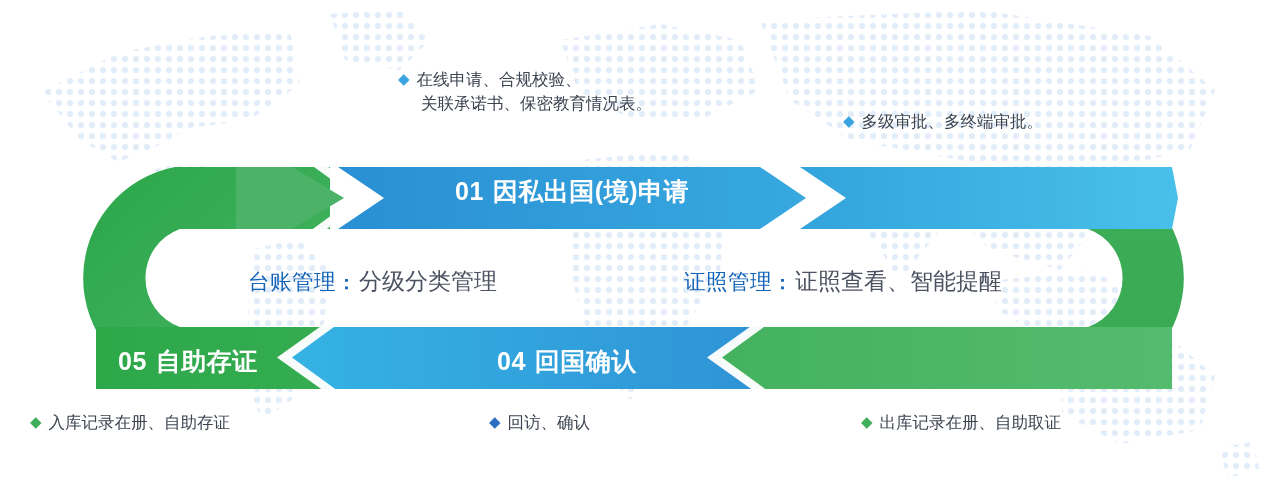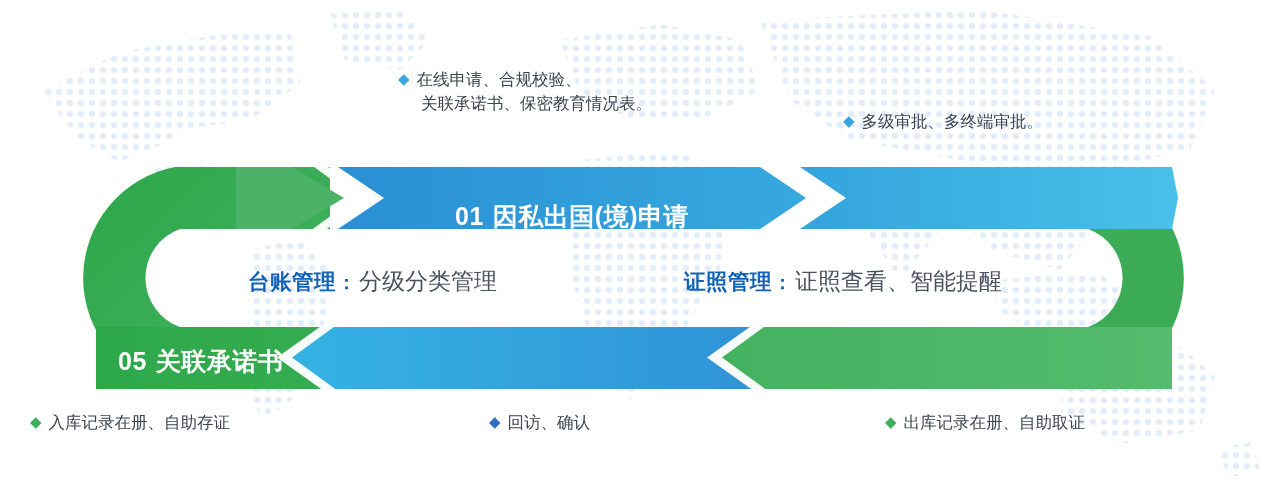--- a/index.html
+++ b/index.html
@@ -65,21 +65,21 @@
   .note .line2 {
     display: block;
     padding-left: 23px;
   }
   .center-item {
     font-size: 19px;
     color: #3a4250;
   }
   .center-item .key {
     color: #1263b8;
-    font-weight: 700;
+    font-weight: 400;
     font-size: 21.5px;
     letter-spacing: 0.5px;
   }
   .center-item .colon {
     color: #1263b8;
     font-weight: 700;
     margin: 0 3px 0 1px;
   }
   .center-item .val {
     color: #4a5160;
@@ -204,44 +204,47 @@
 
   <div class="lbl note" style="left:398px; top:68px;">
     <span class="bullet blue">◆</span><span>在线申请、合规校验、</span>
     <span class="line2">关联承诺书、保密教育情况表。</span>
   </div>
 
   <div class="lbl note" style="left:843px; top:110px;">
     <span class="bullet blue">◆</span><span>多级审批、多终端审批。</span>
   </div>
 
-  <div class="lbl step-label" style="left:455px; top:198px;">
+  <div class="lbl step-label" style="left:455px; top:173px;">
     <span class="num">01</span><span>因私出国(境)申请</span>
   </div>
 
 
   <div class="lbl step-label" style="left:118px; top:343px;">
-    <span class="num">05</span><span>关联承诺书</span>
-  </div>
-
+    <span class="num">05</span><span>自助存证</span>
+  </div>
+
+  <div class="lbl step-label" style="left:497px; top:343px;">
+    <span class="num">04</span><span>回国确认</span>
+  </div>
 
 
   <div class="lbl center-item" style="left:248px; top:265px;">
     <span class="key">台账管理</span><span class="colon">：</span><span class="val">分级分类管理</span>
   </div>
 
   <div class="lbl center-item" style="left:684px; top:265px;">
     <span class="key">证照管理</span><span class="colon">：</span><span class="val">证照查看、智能提醒</span>
   </div>
 
   <div class="lbl note" style="left:30px; top:411px;">
     <span class="bullet green">◆</span><span>入库记录在册、自助存证</span>
   </div>
 
   <div class="lbl note" style="left:489px; top:411px;text-align:center;">
     <span class="bullet dblue">◆</span><span>回访、确认</span>
   </div>
 
-  <div class="lbl note" style="left:861px; top:411px;margin-left:24px;">
+  <div class="lbl note" style="left:861px; top:411px;">
     <span class="bullet green">◆</span><span>出库记录在册、自助取证</span>
   </div>
 
 </div>
 
 </body></html>

